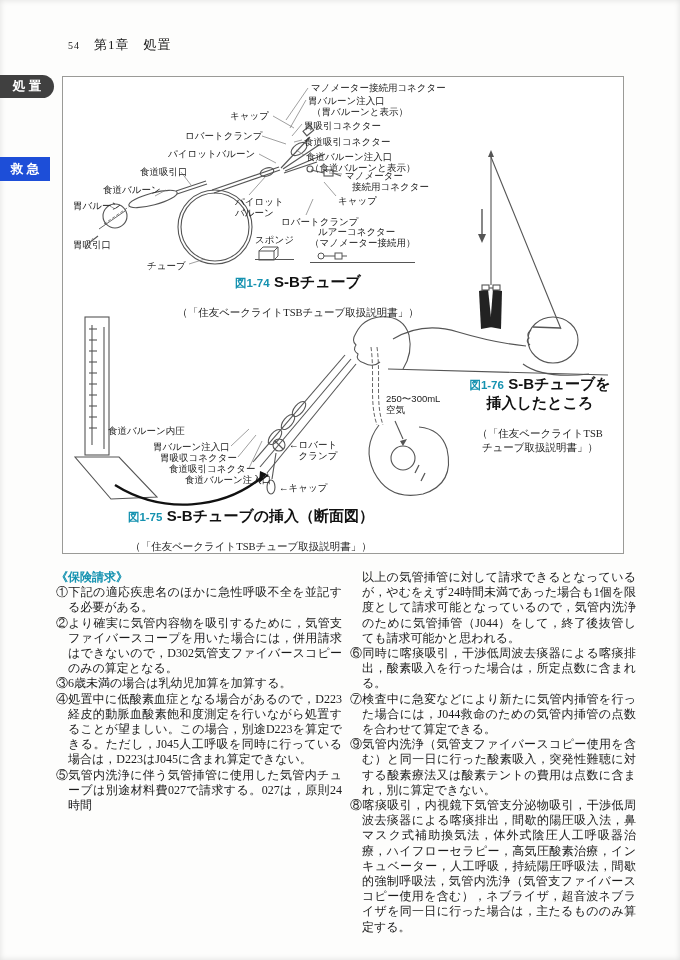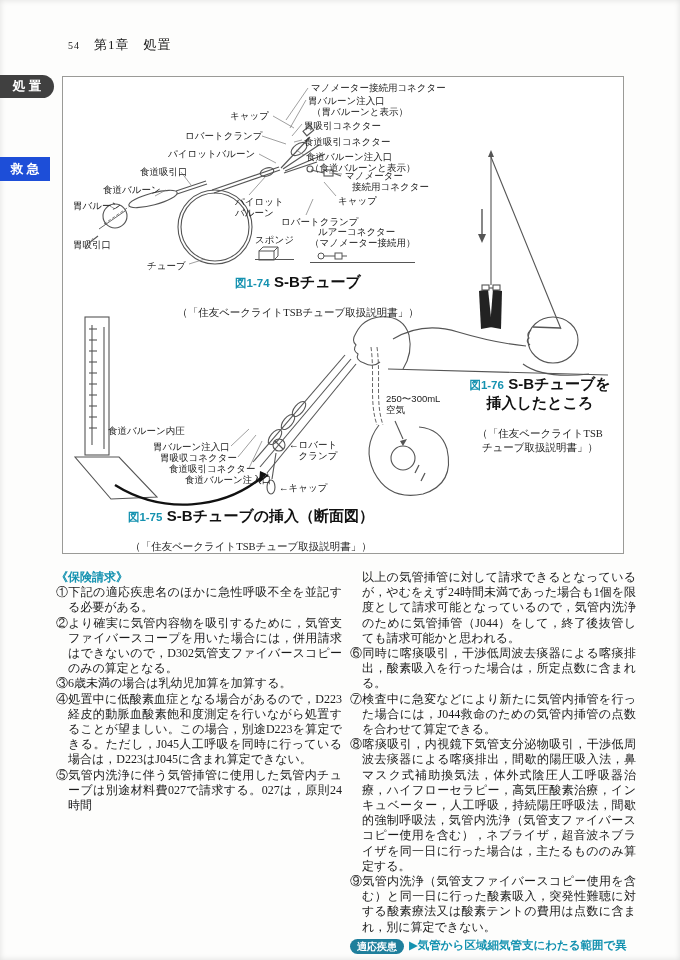--- a/index.html
+++ b/index.html
@@ -244,21 +244,17 @@
     <p class="item">②より確実に気管内容物を吸引するために，気管支ファイバースコープを用いた場合には，併用請求はできないので，D302気管支ファイバースコピーのみの算定となる。</p>
     <p class="item">③6歳未満の場合は乳幼児加算を加算する。</p>
     <p class="item">④処置中に低酸素血症となる場合があるので，D223経皮的動脈血酸素飽和度測定を行いながら処置することが望ましい。この場合，別途D223を算定できる。ただし，J045人工呼吸を同時に行っている場合は，D223はJ045に含まれ算定できない。</p>
     <p class="item">⑤気管内洗浄に伴う気管挿管に使用した気管内チューブは別途材料費027で請求する。027は，原則24時間</p>
   </div>
 
   <div class="col colR">
     <p class="cont2">以上の気管挿管に対して請求できるとなっているが，やむをえず24時間未満であった場合も1個を限度として請求可能となっているので，気管内洗浄のために気管挿管（J044）をして，終了後抜管しても請求可能かと思われる。</p>
     <p class="item">⑥同時に喀痰吸引，干渉低周波去痰器による喀痰排出，酸素吸入を行った場合は，所定点数に含まれる。</p>
     <p class="item">⑦検査中に急変などにより新たに気管内挿管を行った場合には，J044救命のための気管内挿管の点数を合わせて算定できる。</p>
+    <p class="item">⑨気管内洗浄（気管支ファイバースコピー使用を含む）と同一日に行った酸素吸入，突発性難聴に対する酸素療法又は酸素テントの費用は点数に含まれ，別に算定できない。</p>
     <p class="item">⑧喀痰吸引，内視鏡下気管支分泌物吸引，干渉低周波去痰器による喀痰排出，間歇的陽圧吸入法，鼻マスク式補助換気法，体外式陰圧人工呼吸器治療，ハイフローセラピー，高気圧酸素治療，インキュベーター，人工呼吸，持続陽圧呼吸法，間歇的強制呼吸法，気管内洗浄（気管支ファイバースコピー使用を含む），ネブライザ，超音波ネブライザを同一日に行った場合は，主たるもののみ算定する。</p>
-    <p class="item">⑨気管内洗浄（気管支ファイバースコピー使用を含む）と同一日に行った酸素吸入，突発性難聴に対する酸素療法又は酸素テントの費用は点数に含まれ，別に算定できない。</p>
-    <div class="indic">
-      <span class="badge">適応疾患</span>
-      <span class="indtext">▶気管から区域細気管支にわたる範囲で異</span>
-    </div>
   </div>
 
 </div>
 
 </body></html>

